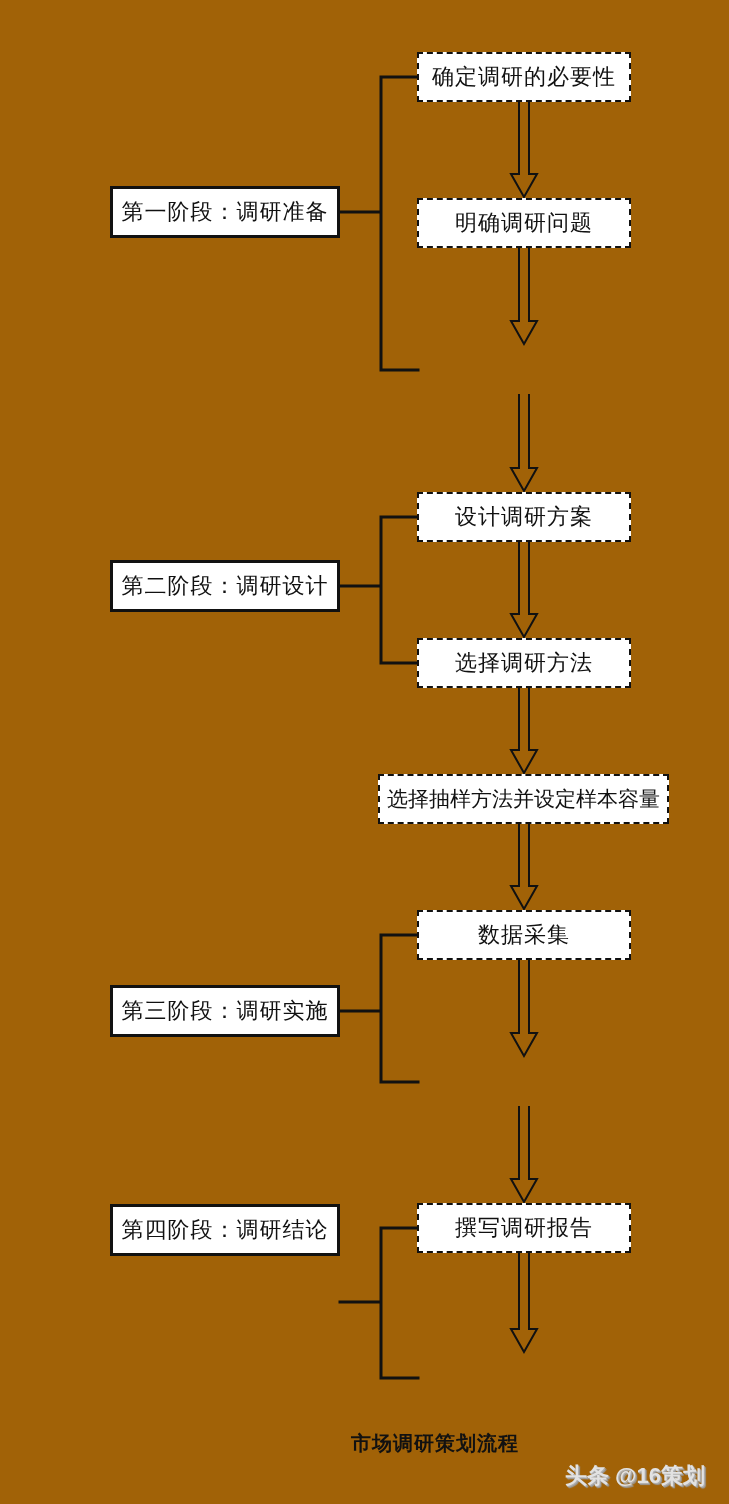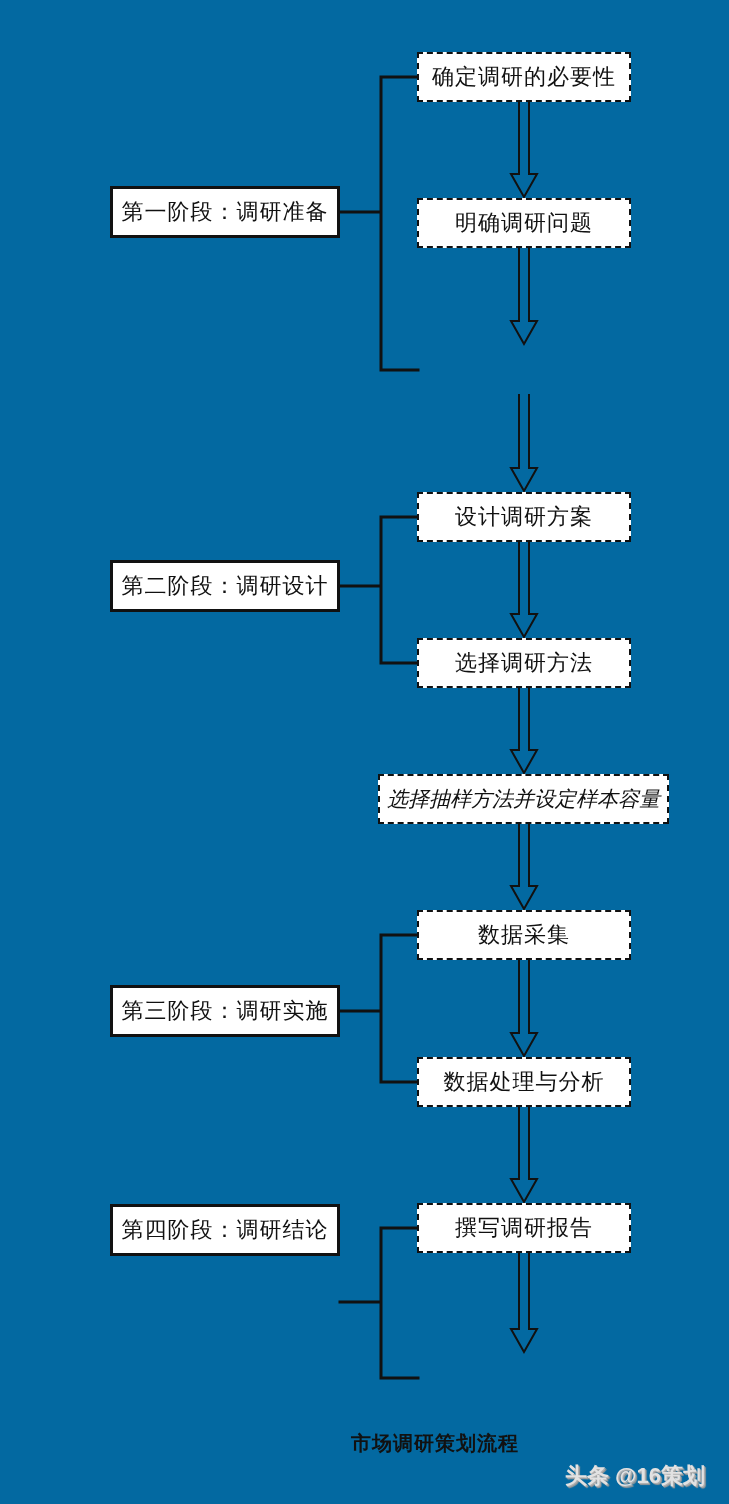--- a/index.html
+++ b/index.html
@@ -1,41 +1,41 @@
 <!DOCTYPE html>
 <html><head>
 <meta charset="utf-8">
 <style>
   html, body { margin: 0; padding: 0; background: #ffffff; }
   .canvas {
     position: relative;
     width: 729px;
     height: 1504px;
-    background: #0369a1;
+    background: #a16207;
     overflow: hidden;
     font-family: "Liberation Serif", "DejaVu Serif", serif;
   }
   .lines {
     position: absolute;
     left: 0; top: 0;
   }
   .step {
     position: absolute;
     box-sizing: border-box;
     border: 2px dashed #111111;
     background: #ffffff;
     display: flex;
     align-items: center;
     justify-content: center;
     font-size: 22px;
     color: #111111;
     letter-spacing: 1px;
     white-space: nowrap;
   }
-  .step.wide { letter-spacing: 0; font-size: 21px; font-style: italic; }
+  .step.wide { letter-spacing: 0; font-size: 21px; }
   .stage {
     position: absolute;
     box-sizing: border-box;
     left: 110px;
     width: 230px;
     height: 52px;
     border: 3px solid #111111;
     background: #ffffff;
     display: flex;
     align-items: center;
@@ -95,21 +95,20 @@
       <path d="M519 1252 V1329 H511 L524 1352 L537 1329 H529 V1252"></path>
     </g>
   </svg>
 
   <div class="step" style="left:417px; top:52px;  width:214px; height:50px;">确定调研的必要性</div>
   <div class="step" style="left:417px; top:198px; width:214px; height:50px;">明确调研问题</div>
   <div class="step" style="left:417px; top:492px; width:214px; height:50px;">设计调研方案</div>
   <div class="step" style="left:417px; top:638px; width:214px; height:50px;">选择调研方法</div>
   <div class="step wide" style="left:378px; top:774px; width:291px; height:50px;">选择抽样方法并设定样本容量</div>
   <div class="step" style="left:417px; top:910px; width:214px; height:50px;">数据采集</div>
-  <div class="step" style="left:417px; top:1057px; width:214px; height:50px;">数据处理与分析</div>
   <div class="step" style="left:417px; top:1203px; width:214px; height:50px;">撰写调研报告</div>
 
   <div class="stage" style="top:186px;">第一阶段：调研准备</div>
   <div class="stage" style="top:560px;">第二阶段：调研设计</div>
   <div class="stage" style="top:985px;">第三阶段：调研实施</div>
   <div class="stage" style="top:1204px;">第四阶段：调研结论</div>
 
   <div class="title">市场调研策划流程</div>
   <div class="watermark">头条 @16策划</div>
 

